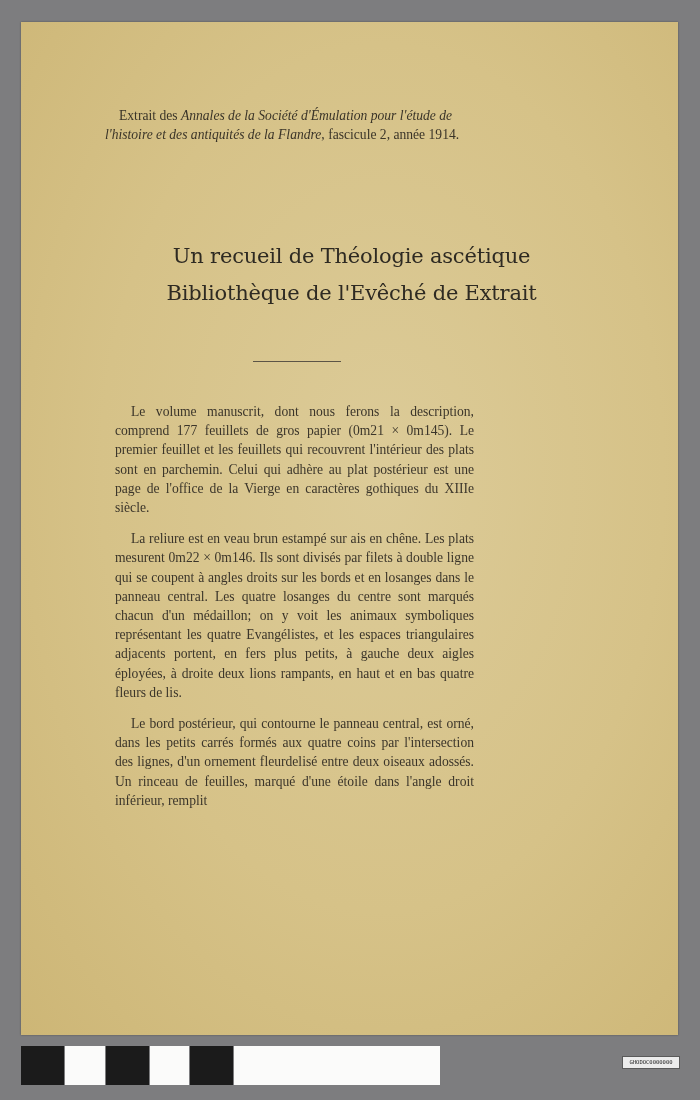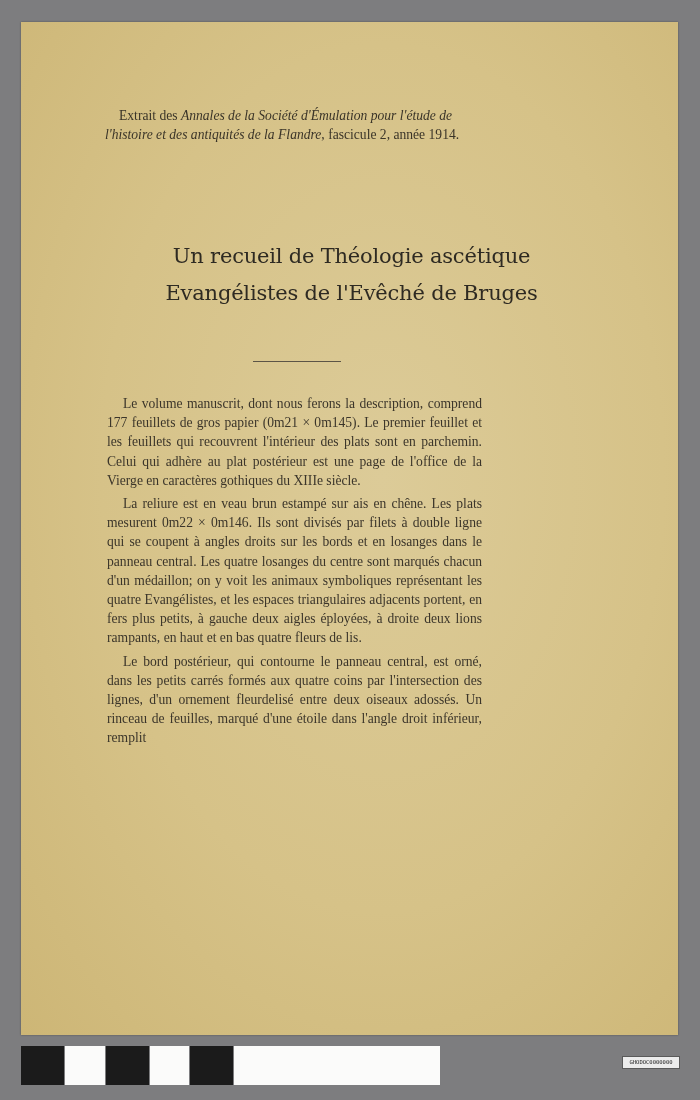--- a/index.html
+++ b/index.html
@@ -49,21 +49,21 @@
   .body-text {
     position: absolute;
     left: 82px; top: 368px;
     width: 383px;
     font-family: "Liberation Serif", serif;
     font-size: 13.6px;
     line-height: 19.2px;
     color: #3b352a;
     text-align: justify;
   }
-  .body-text p { margin: 4px; text-indent: 16px; }
+  .body-text p { margin: 12px; text-indent: 16px; }
   .bar {
     position: absolute;
     top: 1046px; height: 39px;
   }
   .bar.black { background: #1b1b1b; }
   .bar.white { background: #fbfbfa; }
   .label {
     position: absolute;
     left: 622px; top: 1056px;
     width: 56px; height: 11px;
@@ -81,21 +81,21 @@
 </head>
 <body>
 
 <div class="page">
   <div class="source">
     <span>Extrait des </span><i>Annales de la Société d'Émulation pour l'étude de l'histoire et des antiquités de la Flandre</i><span>, fascicule 2, année 1914.</span>
   </div>
 
   <div class="title">
     <div>Un recueil de Théologie ascétique</div>
-    <div>Evangélistes de l'Evêché de Bruges</div>
+    <div>Bibliothèque de l'Evêché de Extrait</div>
   </div>
 
   <div class="rule"></div>
 
   <div class="body-text">
     <p>Le volume manuscrit, dont nous ferons la description, comprend 177 feuillets de gros papier (0m21 × 0m145). Le premier feuillet et les feuillets qui recouvrent l'intérieur des plats sont en parchemin. Celui qui adhère au plat postérieur est une page de l'office de la Vierge en caractères gothiques du XIIIe siècle.</p>
     <p>La reliure est en veau brun estampé sur ais en chêne. Les plats mesurent 0m22 × 0m146. Ils sont divisés par filets à double ligne qui se coupent à angles droits sur les bords et en losanges dans le panneau central. Les quatre losanges du centre sont marqués chacun d'un médaillon; on y voit les animaux symboliques représentant les quatre Evangélistes, et les espaces triangulaires adjacents portent, en fers plus petits, à gauche deux aigles éployées, à droite deux lions rampants, en haut et en bas quatre fleurs de lis.</p>
     <p>Le bord postérieur, qui contourne le panneau central, est orné, dans les petits carrés formés aux quatre coins par l'intersection des lignes, d'un ornement fleurdelisé entre deux oiseaux adossés. Un rinceau de feuilles, marqué d'une étoile dans l'angle droit inférieur, remplit</p>
   </div>
 </div>

